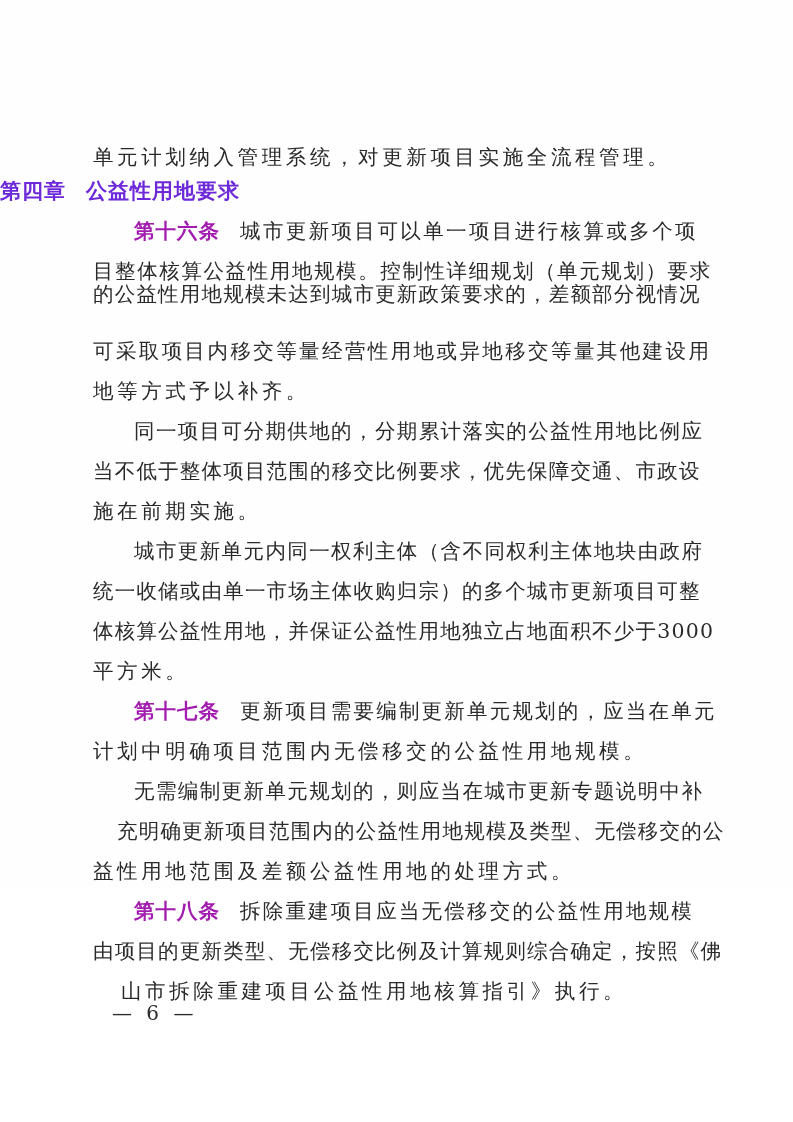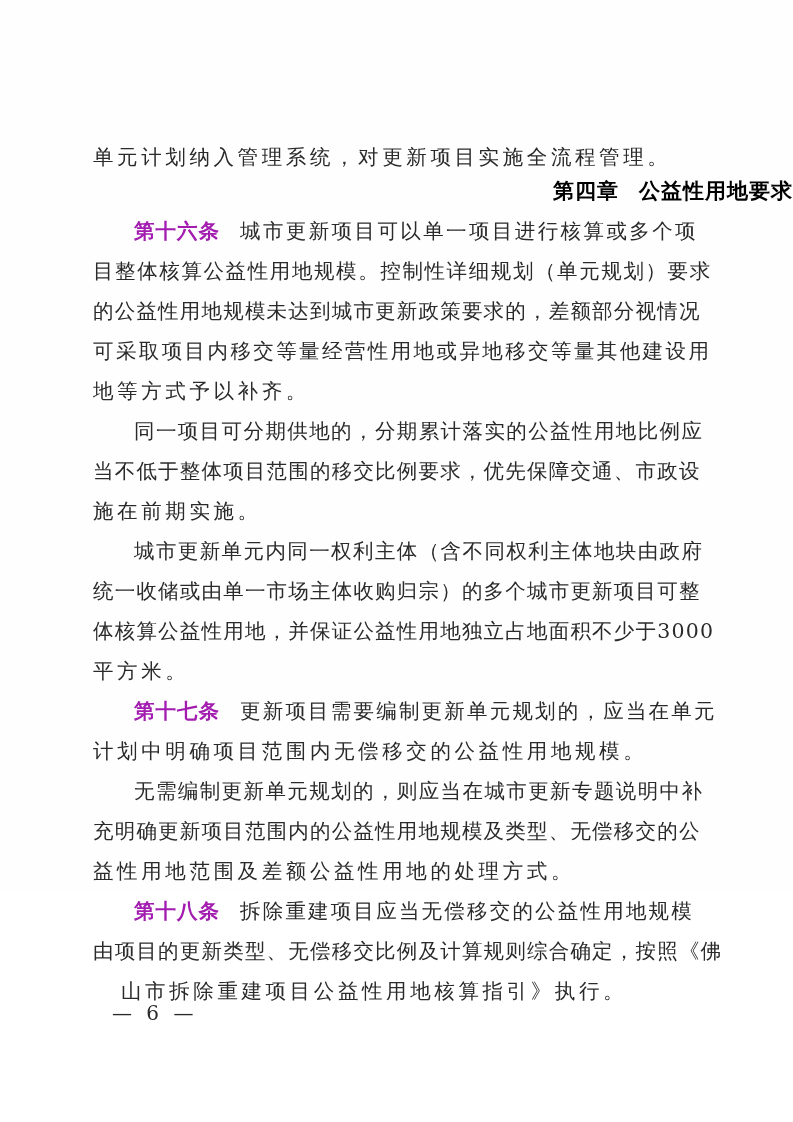--- a/index.html
+++ b/index.html
@@ -40,26 +40,26 @@
     }
     .line.indent {
       left: 134px;
       width: 559px;
     }
     .chapter-title {
       position: absolute;
       left: 0;
       width: 793px;
       top: 176px;
-      text-align: right;
+      text-align: left;
       font-family: "DejaVu Sans", "Liberation Sans", sans-serif;
       font-weight: bold;
       font-size: 21px;
       line-height: 30px;
-      color: #000000;
+      color: #6d28d9;
       letter-spacing: 1px;
     }
     .chapter-title .gap {
       display: inline-block;
       width: 20px;
     }
     .article-label {
       font-family: "DejaVu Sans", "Liberation Sans", sans-serif;
       font-weight: bold;
       letter-spacing: 1px;
@@ -85,42 +85,42 @@
 
   <div class="chapter-title">
     <span>第四章</span><span class="gap"></span><span>公益性用地要求</span>
   </div>
 
   <div>
     <div class="line indent" style="top:216px; letter-spacing:2.4px;">
       <span class="article-label">第十六条</span><span>城市更新项目可以单一项目进行核算或多个项</span>
     </div>
     <div class="line" style="top:256px; letter-spacing:1.6px;">目整体核算公益性用地规模。控制性详细规划（单元规划）要求</div>
-    <div class="line" style="top:296px; letter-spacing:1.2px;">的公益性用地规模未达到城市更新政策要求的，差额部分视情况</div>
+    <div class="line" style="top:279px; letter-spacing:1.2px;">的公益性用地规模未达到城市更新政策要求的，差额部分视情况</div>
     <div class="line" style="top:336px; letter-spacing:2.4px;">可采取项目内移交等量经营性用地或异地移交等量其他建设用</div>
     <div class="line last" style="top:376px;">地等方式予以补齐。</div>
 
     <div class="line indent" style="top:416px; letter-spacing:1.4px;">同一项目可分期供地的，分期累计落实的公益性用地比例应</div>
     <div class="line" style="top:456px; letter-spacing:1.2px;">当不低于整体项目范围的移交比例要求，优先保障交通、市政设</div>
     <div class="line last" style="top:496px;">施在前期实施。</div>
 
     <div class="line indent" style="top:536px; letter-spacing:1.4px;">城市更新单元内同一权利主体（含不同权利主体地块由政府</div>
     <div class="line" style="top:576px; letter-spacing:1.2px;">统一收储或由单一市场主体收购归宗）的多个城市更新项目可整</div>
     <div class="line" style="top:616px; letter-spacing:1.2px;">体核算公益性用地，并保证公益性用地独立占地面积不少于3000</div>
     <div class="line last" style="top:656px;">平方米。</div>
   </div>
 
   <div>
     <div class="line indent" style="top:696px; letter-spacing:2.2px;">
       <span class="article-label">第十七条</span><span>更新项目需要编制更新单元规划的，应当在单元</span>
     </div>
     <div class="line last" style="top:736px;">计划中明确项目范围内无偿移交的公益性用地规模。</div>
 
     <div class="line indent" style="top:776px; letter-spacing:1.4px;">无需编制更新单元规划的，则应当在城市更新专题说明中补</div>
-    <div class="line" style="top:816px; letter-spacing:1.2px;">充明确更新项目范围内的公益性用地规模及类型、无偿移交的公</div>
+    <div class="line" style="top:816px; letter-spacing:1.2px;margin-left:24px;">充明确更新项目范围内的公益性用地规模及类型、无偿移交的公</div>
     <div class="line last" style="top:856px;">益性用地范围及差额公益性用地的处理方式。</div>
   </div>
 
   <div>
     <div class="line indent" style="top:896px; letter-spacing:2.2px;">
       <span class="article-label">第十八条</span><span>拆除重建项目应当无偿移交的公益性用地规模</span>
     </div>
     <div class="line" style="top:936px; letter-spacing:1.2px;">由项目的更新类型、无偿移交比例及计算规则综合确定，按照《佛</div>
     <div class="line last" style="top:976px;margin-left:28px;">山市拆除重建项目公益性用地核算指引》执行。</div>
   </div>

